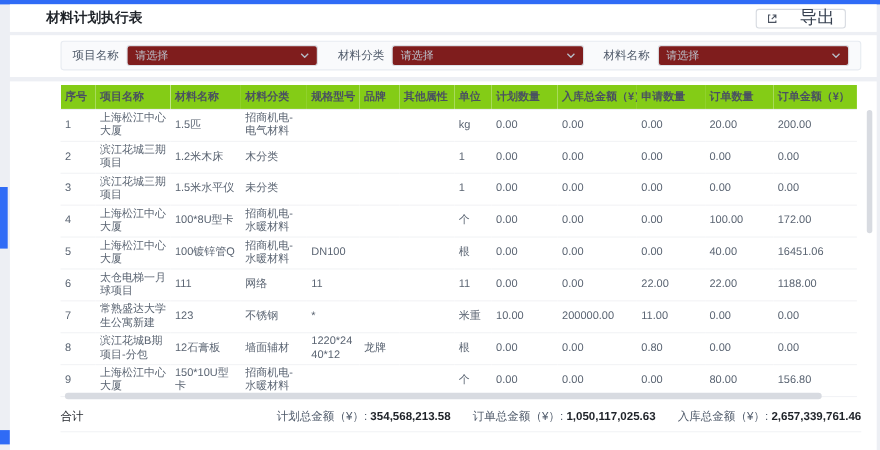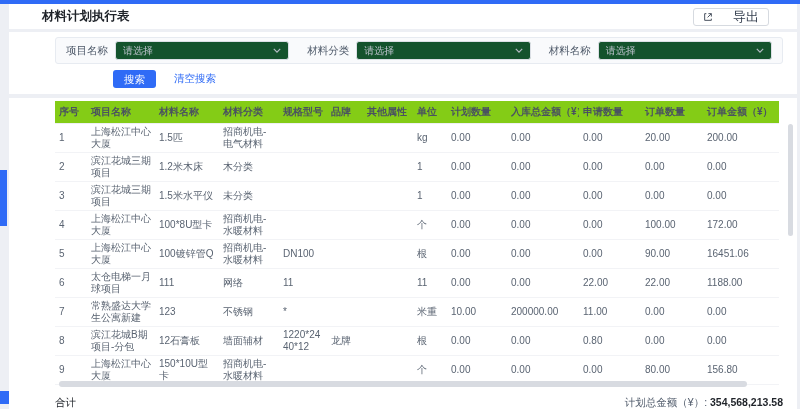--- a/index.html
+++ b/index.html
@@ -11,31 +11,31 @@
   .edge-strip  { position:absolute; left:0; top:170px; width:7px; height:56px; background:#2f6bf6; }
   .edge-corner { position:absolute; left:0; top:391px; width:9px; height:13px; background:#2f6bf6; }
 
   .app { position:absolute; left:9px; top:4px; width:788px; height:400px; }
 
   
   .header { background:#fff; height:25px; display:flex; align-items:center;
     justify-content:space-between; padding:0 28px 0 33px; }
   .title { font-size:12.5px; font-weight:bold; color:#1f2329; }
   .export-btn { display:inline-flex; align-items:center; gap:20px; background:#fff;
-    border:1px solid #d6dae0; border-radius:3px; padding:2px 9px; font-size:13px;
+    border:1px solid #d6dae0; border-radius:3px; padding:2px 9px; font-size:16px;
     color:#374151; height:18px; cursor:pointer; }
   .export-btn svg { display:block; }
 
   
   .filter-card { background:#fff; margin-top:3px; padding:5px 14px 6px 46px; }
   .filter-box { display:flex; align-items:center; gap:18px; border:1px solid #e7ebf1;
     background:#f9fafc; border-radius:3px; padding:3px 10px; }
   .filter-group { display:flex; align-items:center; gap:7px; flex:1; }
   .f-label { font-size:10.5px; color:#4e5969; white-space:nowrap; }
-  .select { flex:1; height:19px; background:#14532d; border:1px solid #dce0e6; border-radius:3px;
+  .select { flex:1; height:19px; background:#7f1d1d; border:1px solid #dce0e6; border-radius:3px;
     display:flex; align-items:center; justify-content:space-between; padding:0 7px; cursor:pointer; }
   .ph { font-size:10px; color:#bcc2cc; }
   .filter-actions { margin-top:6px; margin-left:58px; display:flex; align-items:center; }
   .btn-primary { background:#2f6bf6; color:#fff; border:none; border-radius:3px;
     font-size:10.5px; padding:3px 11px; height:18px; cursor:pointer; }
   .btn-text { background:none; border:none; color:#2f6bf6; font-size:10.5px;
     margin-left:18px; cursor:pointer; }
 
   
   .table-card { background:#fff; margin-top:4px; padding:3px 10px 0 46px; position:relative;
@@ -107,24 +107,20 @@
           <div class="filter-group">
             <span class="f-label">材料名称</span>
             <div class="select">
               <span class="ph">请选择</span>
               <svg width="8" height="5" viewBox="0 0 10 6">
                 <path d="M1 1l4 4 4-4" fill="none" stroke="#b6bcc6" stroke-width="1.5"></path>
               </svg>
             </div>
           </div>
         </div>
-      <div class="filter-actions">
-        <button class="btn-primary">搜索</button>
-        <button class="btn-text">清空搜索</button>
-      </div>
     </div>
 
     <div class="table-card">
       <table>
         <colgroup>
           <col class="c1">
             <col class="c2">
             <col class="c3">
             <col class="c4">
             <col class="c5">
@@ -220,21 +216,21 @@
               <td>上海松江中心大厦</td>
               <td>100镀锌管Q</td>
               <td>招商机电-水暖材料</td>
               <td>DN100</td>
               <td></td>
               <td></td>
               <td>根</td>
               <td>0.00</td>
               <td>0.00</td>
               <td>0.00</td>
-              <td>90.00</td>
+              <td>40.00</td>
               <td>16451.06</td>
             </tr>
             <tr>
               <td>6</td>
               <td>太仓电梯一月球项目</td>
               <td>111</td>
               <td>网络</td>
               <td>11</td>
               <td></td>
               <td></td>
@@ -293,19 +289,21 @@
           </tbody>
       </table>
 
       <div class="hscroll"></div>
       <div class="vscroll"></div>
 
       <div class="summary">
         <span class="summary-label">合计</span>
         <div class="totals">
             <span class="total"><span class="total-label">计划总金额（¥）:</span> <span class="total-value">354,568,213.58</span></span>
+            <span class="total"><span class="total-label">订单总金额（¥）:</span> <span class="total-value">1,050,117,025.63</span></span>
+            <span class="total"><span class="total-label">入库总金额（¥）:</span> <span class="total-value">2,657,339,761.46</span></span>
           </div>
       </div>
 
     </div>
 
   </div>
 </div>
 
 </body></html>

